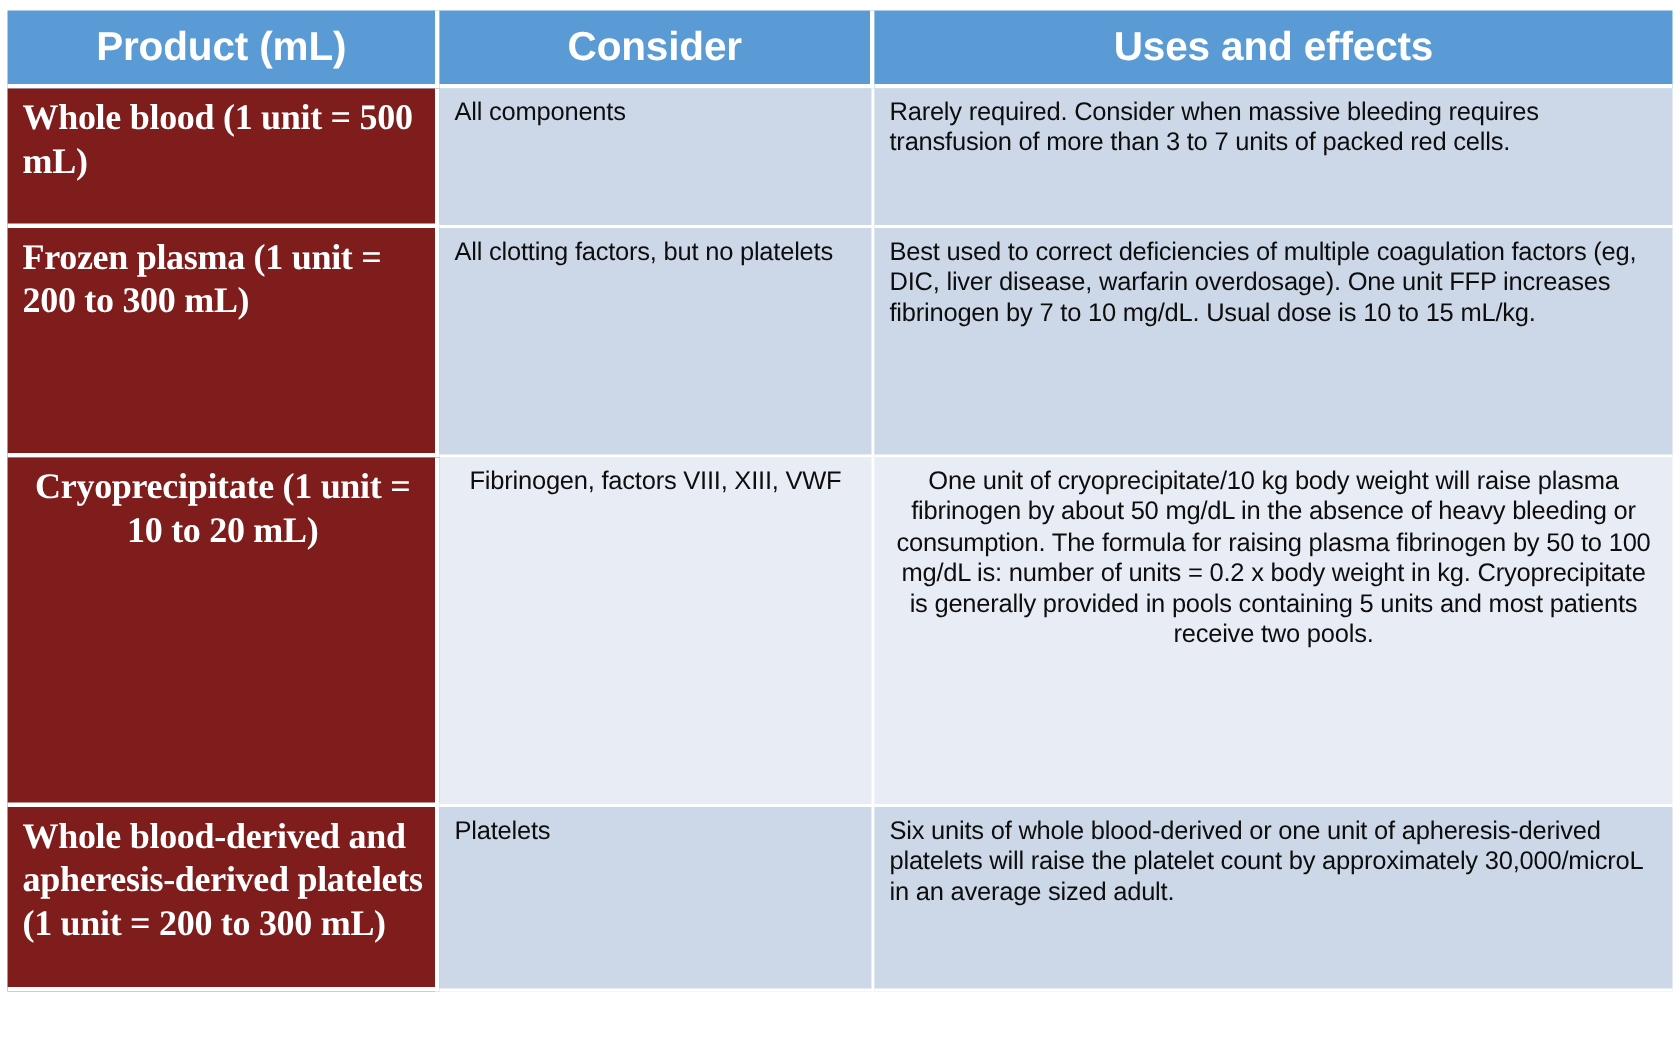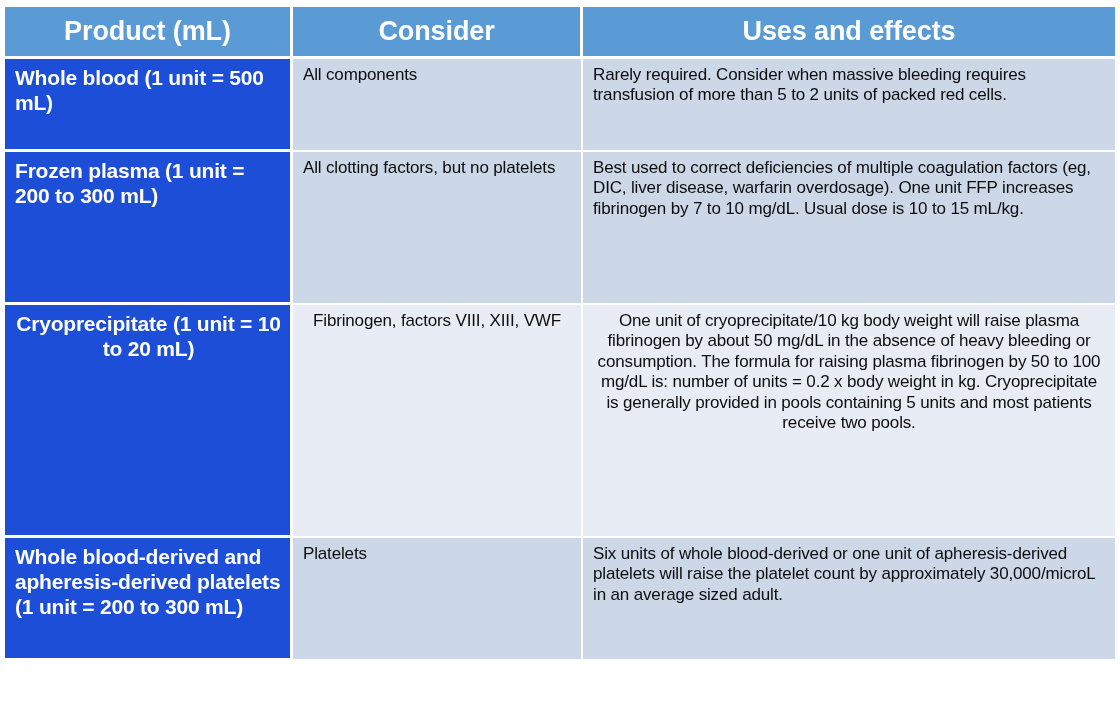--- a/index.html
+++ b/index.html
@@ -44,30 +44,31 @@
     height: 49px;
     padding: 0 16px;
     border-right: 3px solid #ffffff;
     border-bottom: 3px solid #ffffff;
     letter-spacing: -0.1px;
   }
   thead th.last { border-right: none; }
 
   
   tbody td.prod {
-    background: #1d4ed8;
+    background: #7f1d1d;
     color: #ffffff;
-    font-size: 21px;
+    font-size: 24px;
     font-weight: bold;
     line-height: 1.2;
     vertical-align: top;
     padding: 6px 8px 6px 10px;
     border-right: 3px solid #ffffff;
     border-bottom: 3px solid #ffffff;
     letter-spacing: -0.2px;
+    font-family: Liberation Serif, serif;
   }
 
   
   tbody td.cell {
     color: #0d0d0d;
     font-size: 17px;
     line-height: 1.2;
     vertical-align: top;
     padding: 6px 10px 6px 10px;
     border-right: 2px solid #ffffff;
@@ -100,21 +101,21 @@
         <th>Product (mL)</th>
         <th>Consider</th>
         <th class="last">Uses and effects</th>
       </tr>
     </thead>
     <tbody>
 
       <tr class="r1 band-dark">
         <td class="prod">Whole blood (1 unit = 500 mL)</td>
         <td class="cell">All components</td>
-        <td class="cell last">Rarely required. Consider when massive bleeding requires transfusion of  more than 5 to 2 units of packed red cells.</td>
+        <td class="cell last">Rarely required. Consider when massive bleeding requires transfusion of  more than 3 to 7 units of packed red cells.</td>
       </tr>
 
 
       <tr class="r3 band-dark">
         <td class="prod">Frozen plasma (1 unit = 200 to 300 mL)</td>
         <td class="cell">All clotting factors, but no platelets</td>
         <td class="cell last">Best used to correct deficiencies of multiple coagulation factors (eg, DIC, liver disease, warfarin overdosage). One unit FFP increases fibrinogen by 7 to 10 mg/dL. Usual dose is 10 to 15 mL/kg.</td>
       </tr>
 
       <tr class="r4 band-light">

